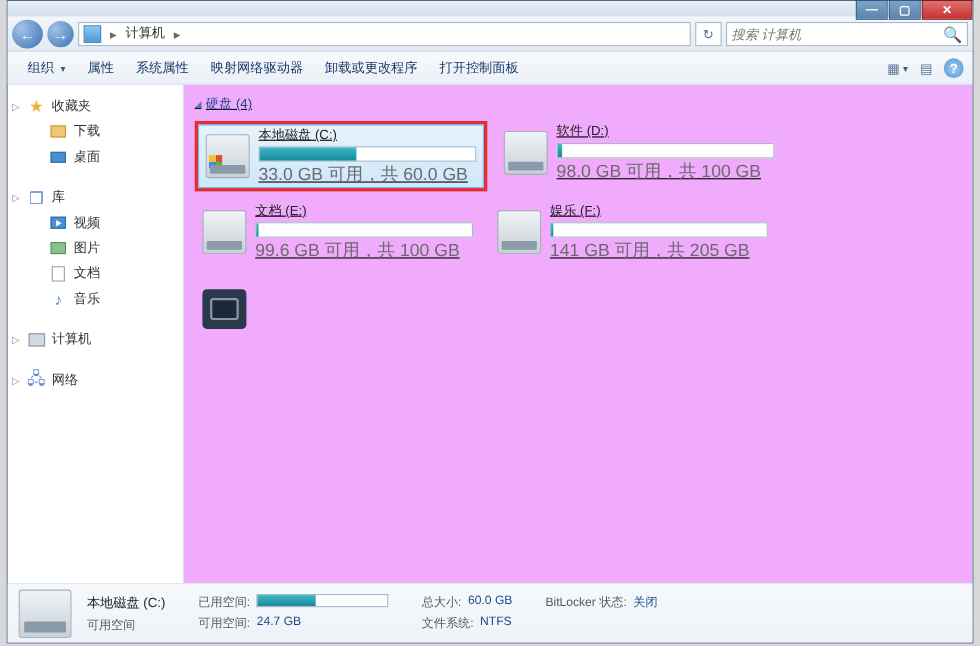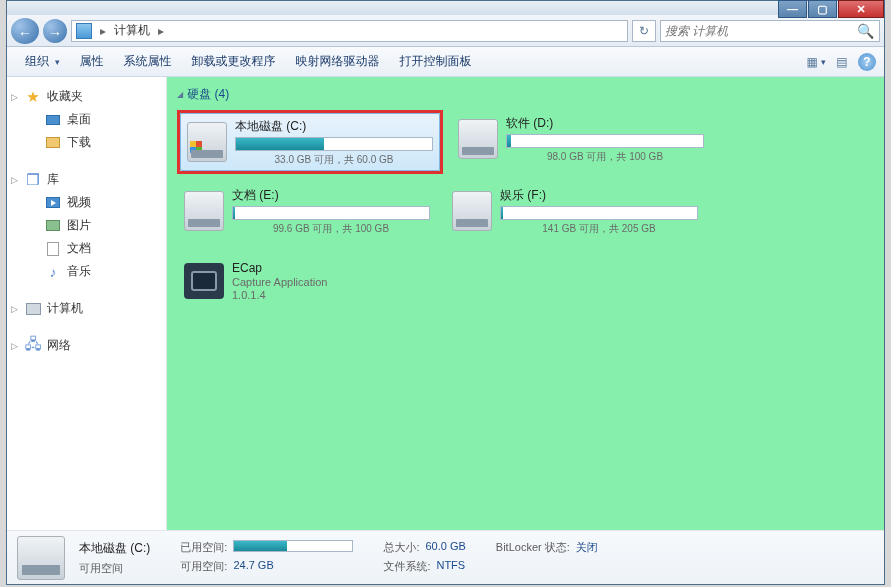--- a/index.html
+++ b/index.html
@@ -39,36 +39,36 @@
 .desk { width:14px; height:10px; background:#4a90d0; border:1px solid #2a70b0; }
 .recent { width:14px; height:11px; background:#e8e8e8; border:1px solid #a0a0a0; }
 .lib { color:#5a8ad0; font-size:15px; }
 .vid { width:14px; height:11px; background:#4a90d0; border:1px solid #2a70b0; position:relative; }
 .vid::after{content:""; position:absolute; left:4px; top:2px; border-left:5px solid #fff; border-top:3px solid transparent; border-bottom:3px solid transparent;}
 .pic { width:14px; height:11px; background:#8ac090; border:1px solid #5a9060; }
 .doc { width:12px; height:14px; background:#fff; border:1px solid #a0a0a0; }
 .mus { color:#5a8ad0; font-size:14px; }
 .comp { width:15px; height:12px; background:#d0d8e0; border:1px solid #8898a8; }
 .net { color:#5a8ad0; font-size:15px; }
-.mainarea { flex:1; background:#86efac; padding:6px 10px; overflow:auto; }
+.mainarea { flex:1; background:#f0abfc; padding:6px 10px; overflow:auto;text-decoration:underline; }
 .section { margin-bottom:12px; }
 .sechead { color:#1a4a8a; padding:3px 0; display:flex; align-items:center; gap:4px; }
 .sechead::before { content:"◢"; font-size:8px; color:#5a7a9a; transform:rotate(0deg);}
 .drives { display:flex; flex-wrap:wrap; gap:8px; margin-top:4px; }
 .drive { width:260px; height:58px; display:flex; align-items:center; gap:8px; padding:4px 6px; border:1px solid transparent; }
 .drive.selected { background: linear-gradient(#e8f3fc,#cde8fa); border:1px solid #7fb8e8; border-radius:2px; }
 .highlight-wrap { border:3px solid #e03030; padding:0; }
 .driveicon { width:40px; height:40px; background: linear-gradient(#eff3f6,#c8d0d8); border:1px solid #a8b0b8; border-radius:3px; position:relative; }
 .driveicon::after { content:""; position:absolute; bottom:3px; left:3px; right:3px; height:8px; background:#8a9aa8; border-radius:1px;}
 .driveicon.win::before { content:""; position:absolute; left:2px; top:18px; width:12px; height:12px; background: conic-gradient(#e05030 0 25%, #5ab030 0 50%, #3a90e0 0 75%, #f0c030 0 100%); }
 .driveinfo { flex:1; display:flex; flex-direction:column; gap:2px; }
 .drivename { color:#222; }
 .drivebar { height:14px; border:1px solid #a8b8c8; background:#fff; position:relative; }
 .drivefill { position:absolute; left:0; top:0; bottom:0; background: linear-gradient(#3ab8c8,#1a8a9a); }
-.drivespace { color:#6a6a6a; font-size:10px;text-align:center; }
+.drivespace { color:#6a6a6a; font-size:16px; }
 .appicon { width:40px; height:36px; background:#2a3a4a; border-radius:4px; display:flex; align-items:center; justify-content:center;}
 .appicon::after { content:""; width:22px; height:16px; border:2px solid #8a98a8; border-radius:3px; background:#1a2a3a; }
 .appinfo { display:flex; flex-direction:column; gap:1px; }
 .appname { color:#222; }
 .appsub { color:#6a6a6a; font-size:11px; }
 .details { height:54px; border-top:1px solid #e0e6ec; background:linear-gradient(#f6f9fc,#eef3f8); display:flex; align-items:center; padding:4px 10px; gap:14px; }
 .deticon { width:48px; height:44px; background: linear-gradient(#eff3f6,#c8d0d8); border:1px solid #a8b0b8; border-radius:3px; position:relative;}
 .deticon::after { content:""; position:absolute; bottom:4px; left:4px; right:4px; height:10px; background:#8a9aa8; border-radius:1px;}
 .detcols { display:flex; gap:30px; }
 .detcol { display:flex; flex-direction:column; gap:4px; font-size:11px; }
@@ -105,48 +105,48 @@
     <div class="searchbox">
       <input placeholder="搜索 计算机" style="">
       <span class="searchicon">🔍</span>
     </div>
   </div>
 
   <div class="toolbar">
     <div class="toolbtn tooldrop">组织</div>
     <div class="toolbtn">属性</div>
     <div class="toolbtn">系统属性</div>
+    <div class="toolbtn">映射网络驱动器</div>
     <div class="toolbtn">卸载或更改程序</div>
-    <div class="toolbtn">映射网络驱动器</div>
     <div class="toolbtn">打开控制面板</div>
     <div class="toolbar-right">
       <div class="tbicon tooldrop">▦</div>
       <div class="tbicon">▤</div>
       <div class="helpicon">?</div>
     </div>
   </div>
 
   <div class="body">
     <div class="sidebar">
       <div class="navgroup">
         <div class="navhead">
             <span class="nico star">★</span>
             <span>收藏夹</span>
           </div>
         <div class="navitem">
             <span class="nico">
+              <span class="fld"></span>
+            </span>
+            <span>下载</span>
+          </div>
+        <div class="navitem">
+            <span class="nico">
               <span class="desk"></span>
             </span>
             <span>桌面</span>
-          </div>
-        <div class="navitem">
-            <span class="nico">
-              <span class="fld"></span>
-            </span>
-            <span>下载</span>
           </div>
       </div>
       <div class="navgroup">
         <div class="navhead">
             <span class="nico lib">❒</span>
             <span>库</span>
           </div>
         <div class="navitem">
             <span class="nico">
               <span class="vid"></span>
@@ -233,25 +233,20 @@
                 </div>
       <div class="drivespace">141 GB 可用，共 205 GB</div>
     </div>
             </div>
           </div>
       </div>
       <div class="section">
         <div class="drives">
           <div class="drive">
             <div class="appicon"></div>
-            <div class="appinfo">
-              <div class="appname">ECap</div>
-              <div class="appsub">Capture Application</div>
-              <div class="appsub">1.0.1.4</div>
-            </div>
           </div>
         </div>
       </div>
     </div>
   </div>
 
   <div class="details">
     <div class="deticon"></div>
     <div class="detcols">
       <div class="detcol">

